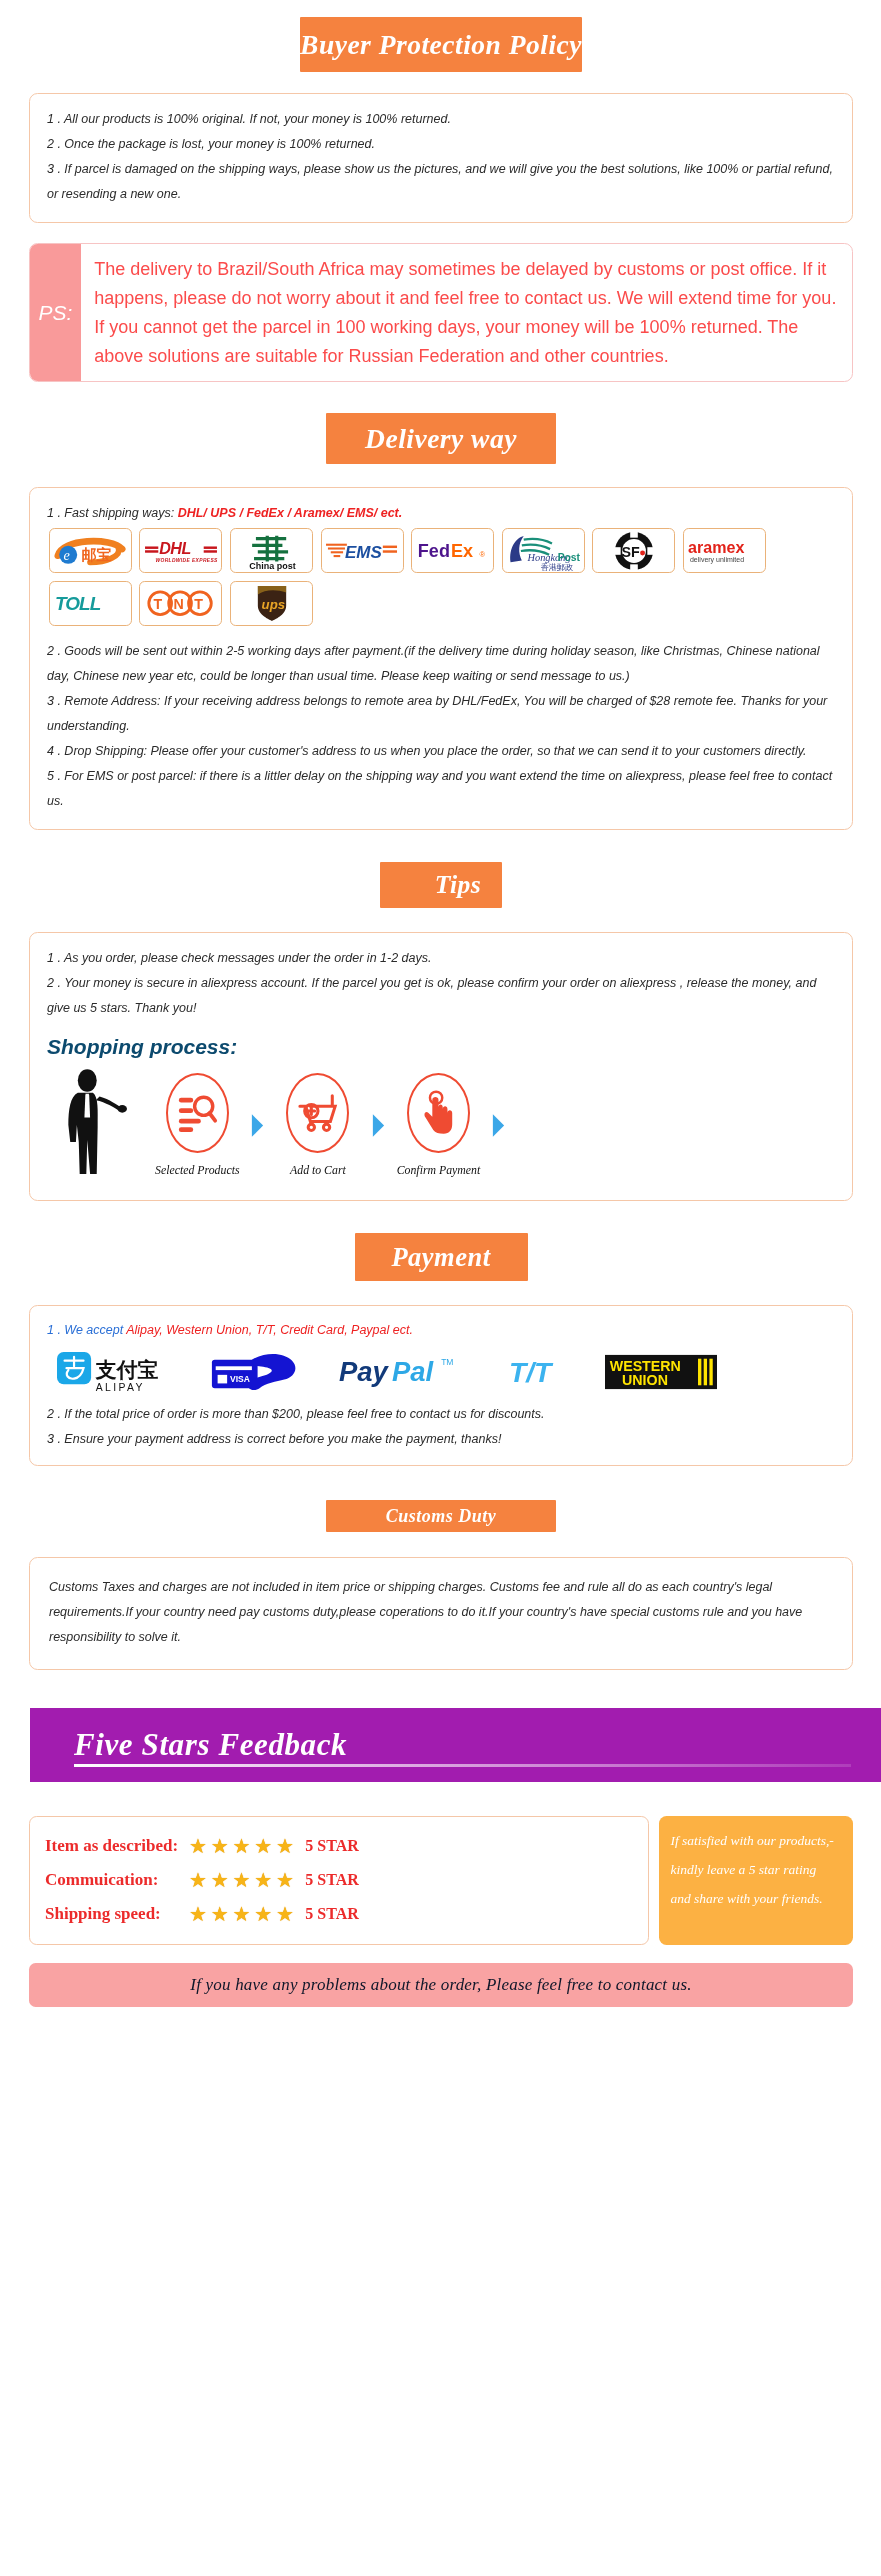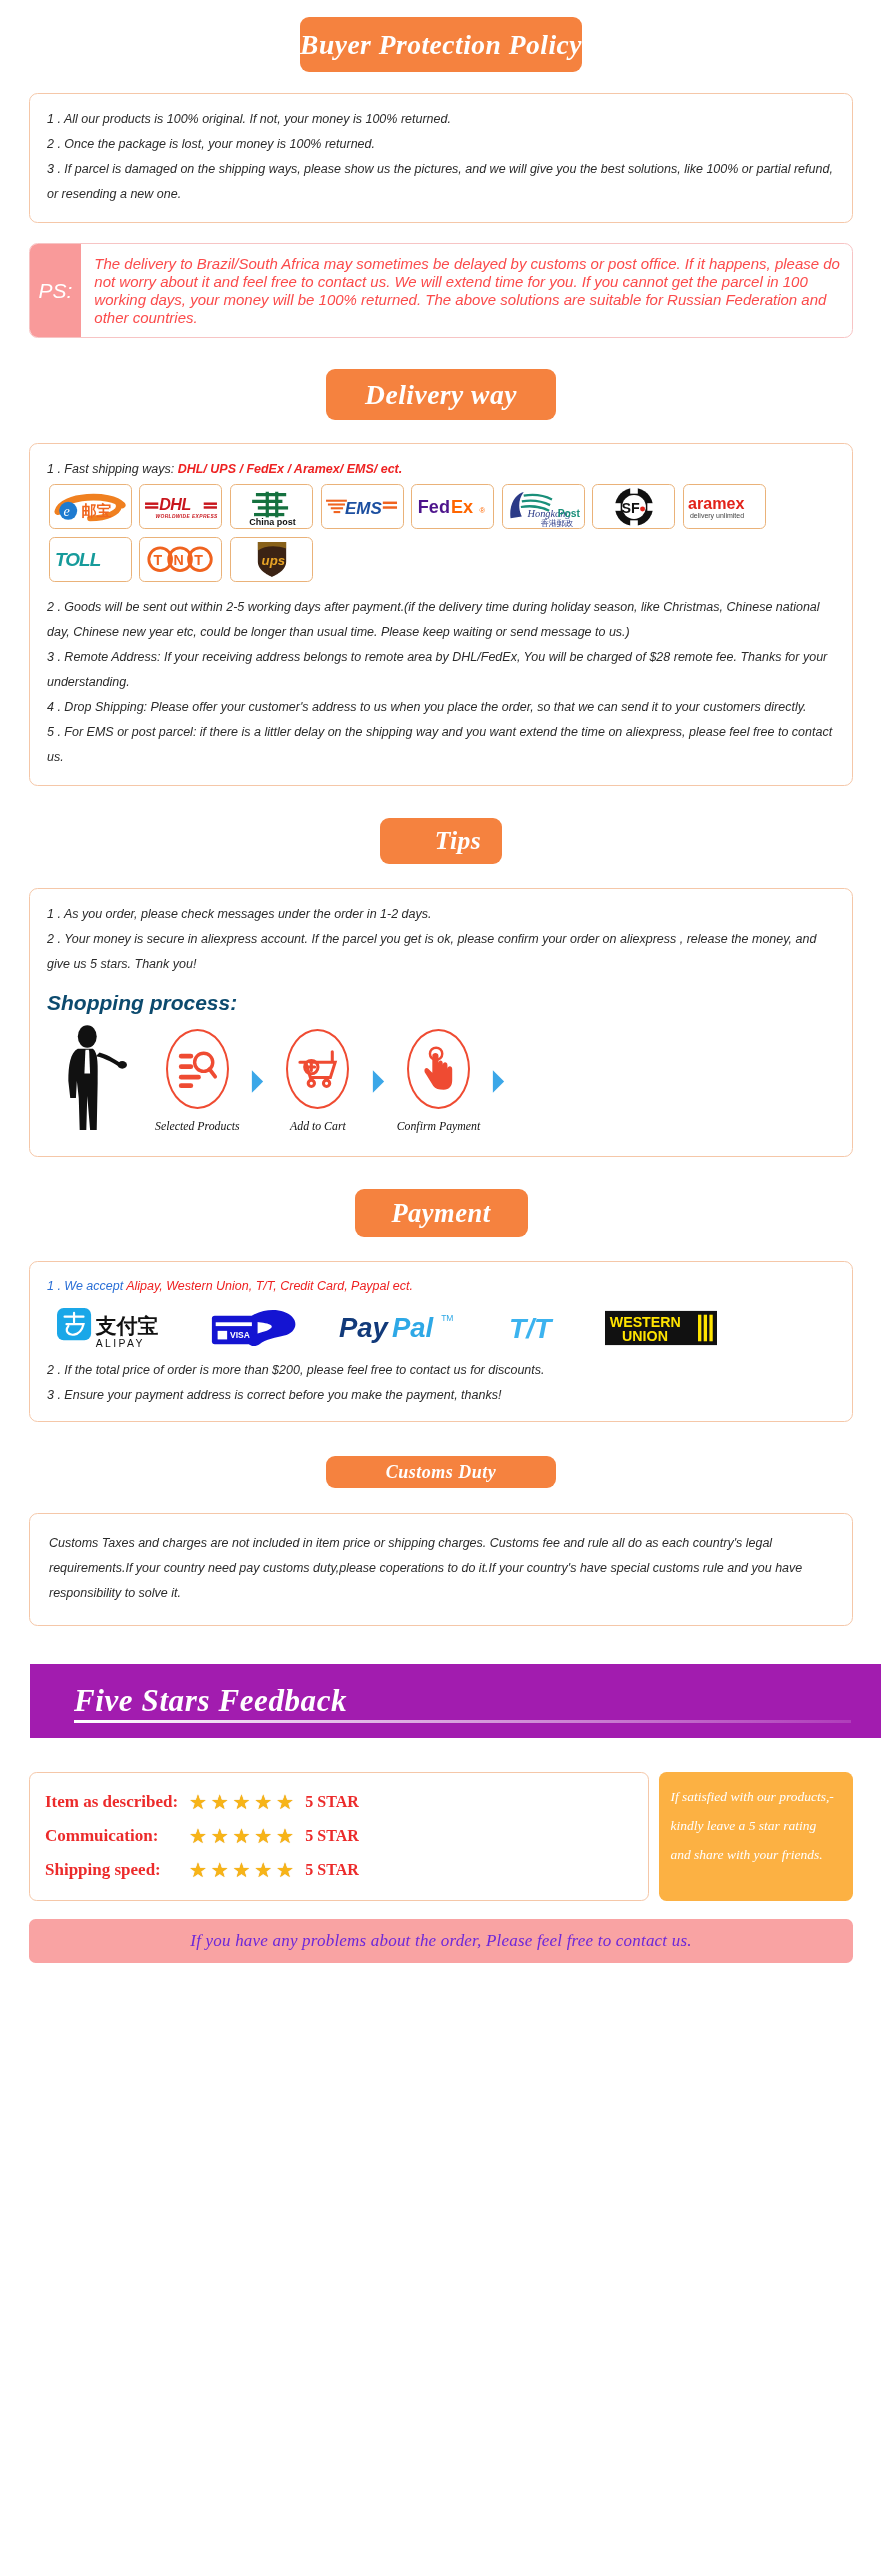--- a/index.html
+++ b/index.html
@@ -11,21 +11,21 @@
   body { padding-bottom: 15px; }
   .section { width: 882px; }
 
   .banner-row { display: flex; justify-content: center; }
   .banner {
     background: #f5823f;
     color: #ffffff;
     font-family: "Liberation Serif", serif;
     font-style: italic;
     font-weight: bold;
-    border-radius: 9px;
+    border-radius: 1px;
     text-align: center;
     letter-spacing: 0.5px;
     line-height: 1;
     display: flex;
     align-items: center;
     justify-content: center;
   }
   .banner-lg { width: 282px; height: 55px; font-size: 27.5px; }
   .banner-md { width: 230px; height: 51px; font-size: 27.5px; }
   .banner-sm { width: 122px; height: 46px; font-size: 25.6px; padding-left: 34px; }
@@ -68,23 +68,22 @@
     font-style: italic;
     font-size: 21px;
     display: flex;
     align-items: center;
     justify-content: center;
     text-align: center;
   }
   .ps-text {
     padding: 10.4px 11.4px 10.4px 13.3px;
     font-family: "Liberation Sans", sans-serif;
-    font-style: italic;
-    font-size: 15px;
-    line-height: 18px;
+    font-size: 18px;
+    line-height: 29px;
     color: #fb4b4b;
   }
 
   
   .logo-grid {
     display: flex;
     flex-wrap: wrap;
     gap: 7.6px;
     padding: 1.9px 1.9px 3.8px 1.9px;
   }
@@ -215,21 +214,21 @@
     font-size: 13.5px;
     line-height: 29px;
     padding: 9.5px 11.4px;
   }
   .fb-foot {
     margin: 18px 29px 0 29px;
     height: 44px;
     background: #f9a3a3;
     border-radius: 6.6px;
     display: flex; align-items: center; justify-content: center;
-    color: #6d28d9;
+    color: #0f172a;
     font-family: "Liberation Serif", serif;
     font-style: italic;
     font-size: 17px;
     letter-spacing: 0.2px;
   }
   .sp { display: block; }
 </style>
 </head>
 <body>
 

